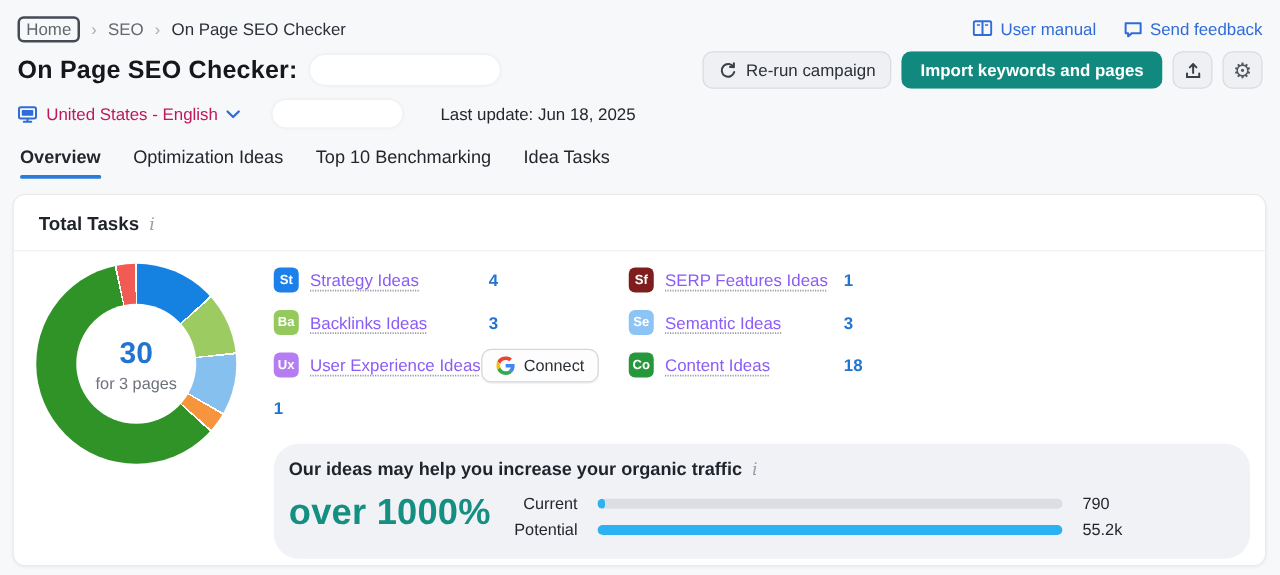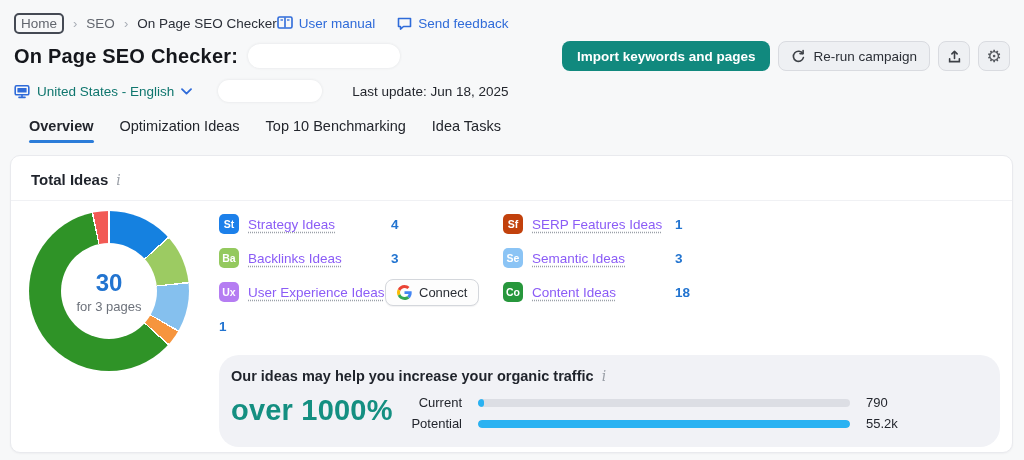--- a/index.html
+++ b/index.html
@@ -6,45 +6,45 @@
   html,body { width:1024px; height:460px; }
   body {
     background:#f7f8f9;
     font-family:"Liberation Sans", sans-serif;
     color:#1f232b;
     overflow:hidden;
     position:relative;
   }
   
   .header { padding:12px 14px 0 14px; }
-  .row1 { display:flex; align-items:center; height:22px; }
+  .row1 { display:flex; justify-content:space-between; align-items:center; height:22px; }
   .breadcrumb { display:flex; align-items:center; font-size:13.5px; color:#62666e; }
   .crumb-home { border:2px solid #454a54; border-radius:5px; padding:0 5px; line-height:17px; cursor:pointer; }
   .crumb { cursor:pointer; }
   .crumb-sep { color:#a8adb5; margin:0 9px; font-size:13px; }
   .crumb-current { color:#2b2f38; }
   .top-links { display:flex; align-items:center; gap:22px; }
   .top-link { display:flex; align-items:center; gap:6px; color:#2f6bd9; font-size:13.5px; cursor:pointer; }
   .row2 { display:flex; justify-content:space-between; margin-top:7px; height:30px; }
   .title-wrap { display:flex; align-items:center; }
   .page-title { font-size:20px; font-weight:bold; color:#15171c; letter-spacing:.2px; }
   .redact { background:#ffffff; border-radius:12px; box-shadow:0 0 3px rgba(40,45,60,.10); }
   .redact-title { width:152px; height:24px; margin-left:10px; }
   .toolbar { display:flex; align-items:center; gap:8px; }
   .btn { display:flex; align-items:center; gap:7px; height:30px; border-radius:8px; font-size:13.5px; cursor:pointer; border:1px solid transparent; }
   .btn-gray { background:#eef0f3; border-color:#d9dbe0; color:#2b2f36; padding:0 12px; }
   .btn-teal { background:#11897e; color:#ffffff; font-weight:bold; padding:0 14px; }
   .btn-icon { width:32px; justify-content:center; background:#eef0f3; border-color:#d9dbe0; color:#4a4f57; }
   .gear-glyph { font-size:17px; line-height:1; color:#55595f; }
   .row3 { display:flex; align-items:center; margin-top:9px; height:22px; }
-  .locale { display:flex; align-items:center; gap:7px; color:#0f766e; font-size:13.5px; cursor:pointer; }
+  .locale { display:flex; align-items:center; gap:7px; color:#be185d; font-size:13.5px; cursor:pointer; }
   .redact-locale { width:104px; height:22px; border-radius:11px; margin-left:26px; }
   .last-update { margin-left:30px; font-size:13.5px; color:#23262d; }
   
-  .tabs { display:flex; gap:26px; margin-top:16px; padding:0 29px; }
+  .tabs { display:flex; gap:26px; margin-top:16px; padding:0 16px; }
   .tab { font-size:14.5px; color:#23262d; padding-bottom:9px; cursor:pointer; position:relative; }
   .tab.active { font-weight:bold; }
   .tab.active::after { content:""; position:absolute; left:0; right:0; bottom:0; height:3px; background:#2b7cd9; border-radius:2px; }
   
   .card { margin:12px 11px 0 10px; height:298px; background:#ffffff; border:1px solid #e9eaee; border-radius:10px; box-shadow:0 1px 2px rgba(30,35,50,.04); overflow:hidden; }
   .card-header { display:flex; align-items:center; gap:8px; padding:15px 20px 12px 20px; border-bottom:1px solid #f0f1f4; }
   .card-title { font-size:15px; font-weight:bold; color:#1f232b; }
   .info-i { font-family:"DejaVu Serif", serif; font-style:italic; color:#9ba0a8; font-size:14px; cursor:pointer; }
   .card-body { display:flex; padding:6px 6px 0 18px; }
   
@@ -112,31 +112,31 @@
       </span>
     </div>
   </div>
 
   <div class="row2">
     <div class="title-wrap">
       <span class="page-title">On Page SEO Checker:</span>
       <span class="redact redact-title"></span>
     </div>
     <div class="toolbar">
-      <button class="btn btn-teal">
-        <span>Import keywords and pages</span>
-      </button>
       <button class="btn btn-gray">
         <span>
           <svg width="15" height="15" viewBox="0 0 16 16">
               <path d="M13.2 9.2A5.4 5.4 0 1 1 12.6 5" fill="none" stroke="#3c4046" stroke-width="1.7" stroke-linecap="round"></path>
               <path d="M12.9 1.6v3.3H9.6" fill="none" stroke="#3c4046" stroke-width="1.7" stroke-linecap="round" stroke-linejoin="round"></path>
             </svg>
         </span>
         <span>Re-run campaign</span>
+      </button>
+      <button class="btn btn-teal">
+        <span>Import keywords and pages</span>
       </button>
       <button class="btn btn-icon">
         <span>
           <svg width="15" height="15" viewBox="0 0 16 16">
               <path d="M8 10V2.8M5.2 5.2 8 2.4l2.8 2.8" fill="none" stroke="#3c4046" stroke-width="1.7" stroke-linecap="round" stroke-linejoin="round"></path>
               <path d="M2.8 10.5v3h10.4v-3" fill="none" stroke="#3c4046" stroke-width="1.7" stroke-linecap="round"></path>
             </svg>
         </span>
       </button>
       <button class="btn btn-icon">
@@ -169,21 +169,21 @@
 
 <div class="tabs" id="tabs">
     <span class="tab active">Overview</span>
     <span class="tab">Optimization Ideas</span>
     <span class="tab">Top 10 Benchmarking</span>
     <span class="tab">Idea Tasks</span>
   </div>
 
 <div class="card">
   <div class="card-header">
-    <span class="card-title">Total Ideas</span>
+    <span class="card-title">Total Tasks</span>
     <span class="info-i">i</span>
   </div>
   <div class="card-body">
     <div class="donut-wrap">
       <div class="donut" id="donut" style="background: conic-gradient(from -12deg, rgb(255, 255, 255) 0deg, rgb(255, 255, 255) 0.6deg, rgb(242, 90, 84) 0.6deg, rgb(242, 90, 84) 11.4deg, rgb(255, 255, 255) 11.4deg, rgb(255, 255, 255) 12deg, rgb(255, 255, 255) 12deg, rgb(255, 255, 255) 12.6deg, rgb(21, 129, 224) 12.6deg, rgb(21, 129, 224) 59.4deg, rgb(255, 255, 255) 59.4deg, rgb(255, 255, 255) 60deg, rgb(255, 255, 255) 60deg, rgb(255, 255, 255) 60.6deg, rgb(156, 203, 98) 60.6deg, rgb(156, 203, 98) 95.4deg, rgb(255, 255, 255) 95.4deg, rgb(255, 255, 255) 96deg, rgb(255, 255, 255) 96deg, rgb(255, 255, 255) 96.6deg, rgb(133, 192, 238) 96.6deg, rgb(133, 192, 238) 131.4deg, rgb(255, 255, 255) 131.4deg, rgb(255, 255, 255) 132deg, rgb(255, 255, 255) 132deg, rgb(255, 255, 255) 132.6deg, rgb(246, 149, 62) 132.6deg, rgb(246, 149, 62) 143.4deg, rgb(255, 255, 255) 143.4deg, rgb(255, 255, 255) 144deg, rgb(255, 255, 255) 144deg, rgb(255, 255, 255) 144.6deg, rgb(47, 147, 39) 144.6deg, rgb(47, 147, 39) 359.4deg, rgb(255, 255, 255) 359.4deg, rgb(255, 255, 255) 360deg);"></div>
       <div class="donut-hole">
         <span class="donut-total">30</span>
         <span class="donut-caption">for 3 pages</span>
       </div>
     </div>
@@ -221,21 +221,21 @@
                 <span>Connect</span>
               </button>
             </div>
             <div class="idea-row">
               <span class="idea-count">1</span>
             </div>
           </div>
           <div class="ideas-col">
             <div class="idea-row">
               <div class="idea-left">
-                <span class="idea-badge" style="background: #c2410c;">Sf</span>
+                <span class="idea-badge" style="background: #7f1d1d;">Sf</span>
                 <a class="idea-link">SERP Features Ideas</a>
               </div>
               <span class="idea-count">1</span>
             </div>
             <div class="idea-row">
               <div class="idea-left">
                 <span class="idea-badge" style="background: rgb(139, 196, 245);">Se</span>
                 <a class="idea-link">Semantic Ideas</a>
               </div>
               <span class="idea-count">3</span>

